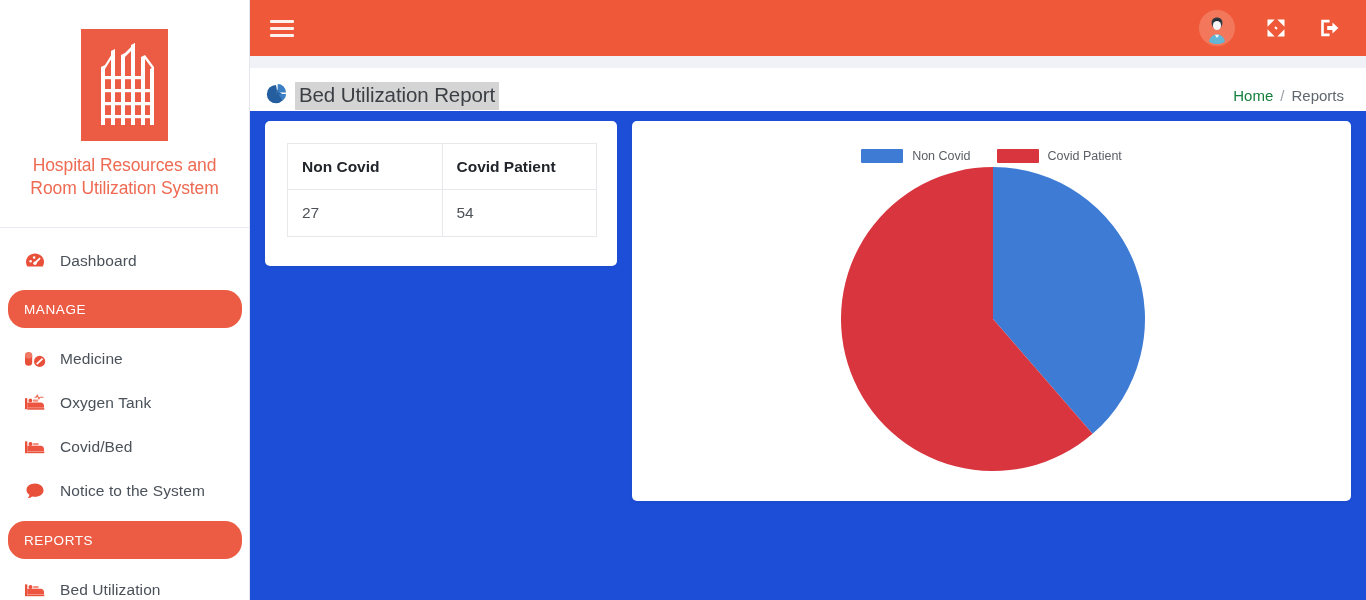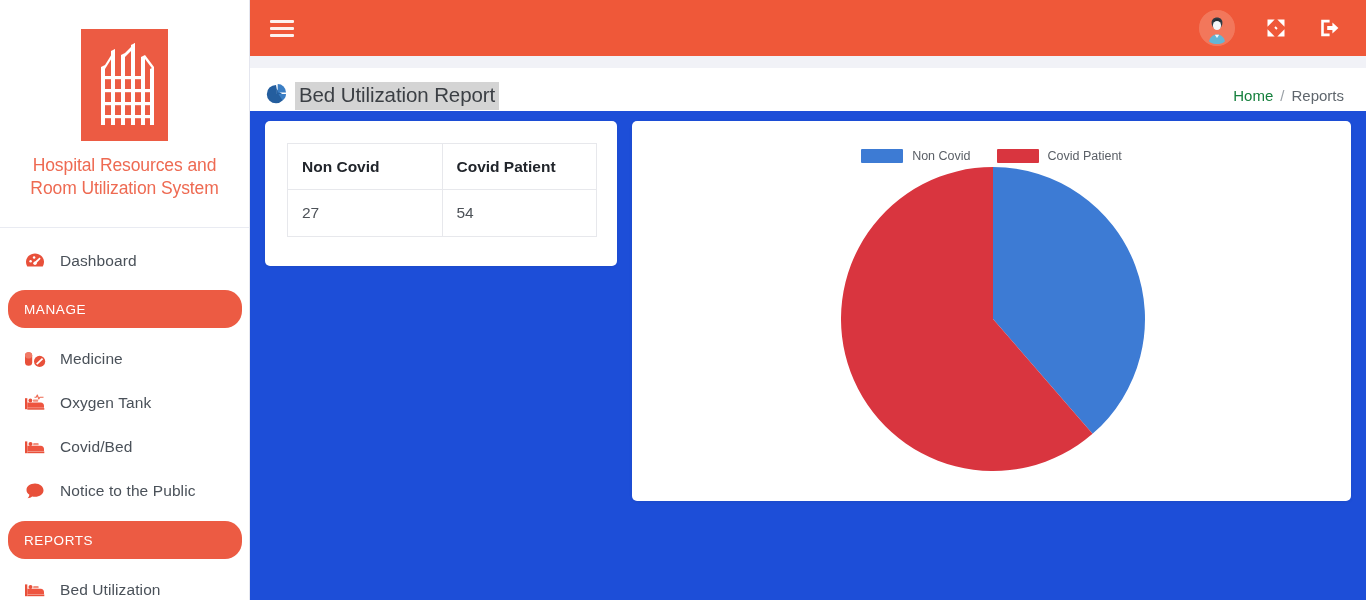--- a/index.html
+++ b/index.html
@@ -290,21 +290,21 @@
       </span>
       <span class="nav-label">Covid/Bed</span>
     </div>
 
     <div class="nav-item" id="nav-notice">
       <span class="nav-icon">
         <svg width="20" height="18" viewBox="0 0 20 18">
           <path d="M10 1.6c-4.7 0-8.5 2.8-8.5 6.3 0 1.9 1.1 3.6 2.9 4.8-.2 1.4-.9 2.6-1.8 3.5 1.7-.2 3.3-.9 4.5-1.8 1 .2 1.9.3 2.9.3 4.7 0 8.5-2.8 8.5-6.3S14.7 1.6 10 1.6z" fill="#e8503a"></path>
         </svg>
       </span>
-      <span class="nav-label">Notice to the Public</span>
+      <span class="nav-label">Notice to the System</span>
     </div>
 
     <div class="section-head" id="sec-reports">
       <span>REPORTS</span>
     </div>
 
     <div class="nav-item" id="nav-bedutil">
       <span class="nav-icon">
         <svg width="22" height="18" viewBox="0 0 22 18">
           <rect x="1" y="3.4" width="2.3" height="11.8" fill="#e8503a"></rect>

